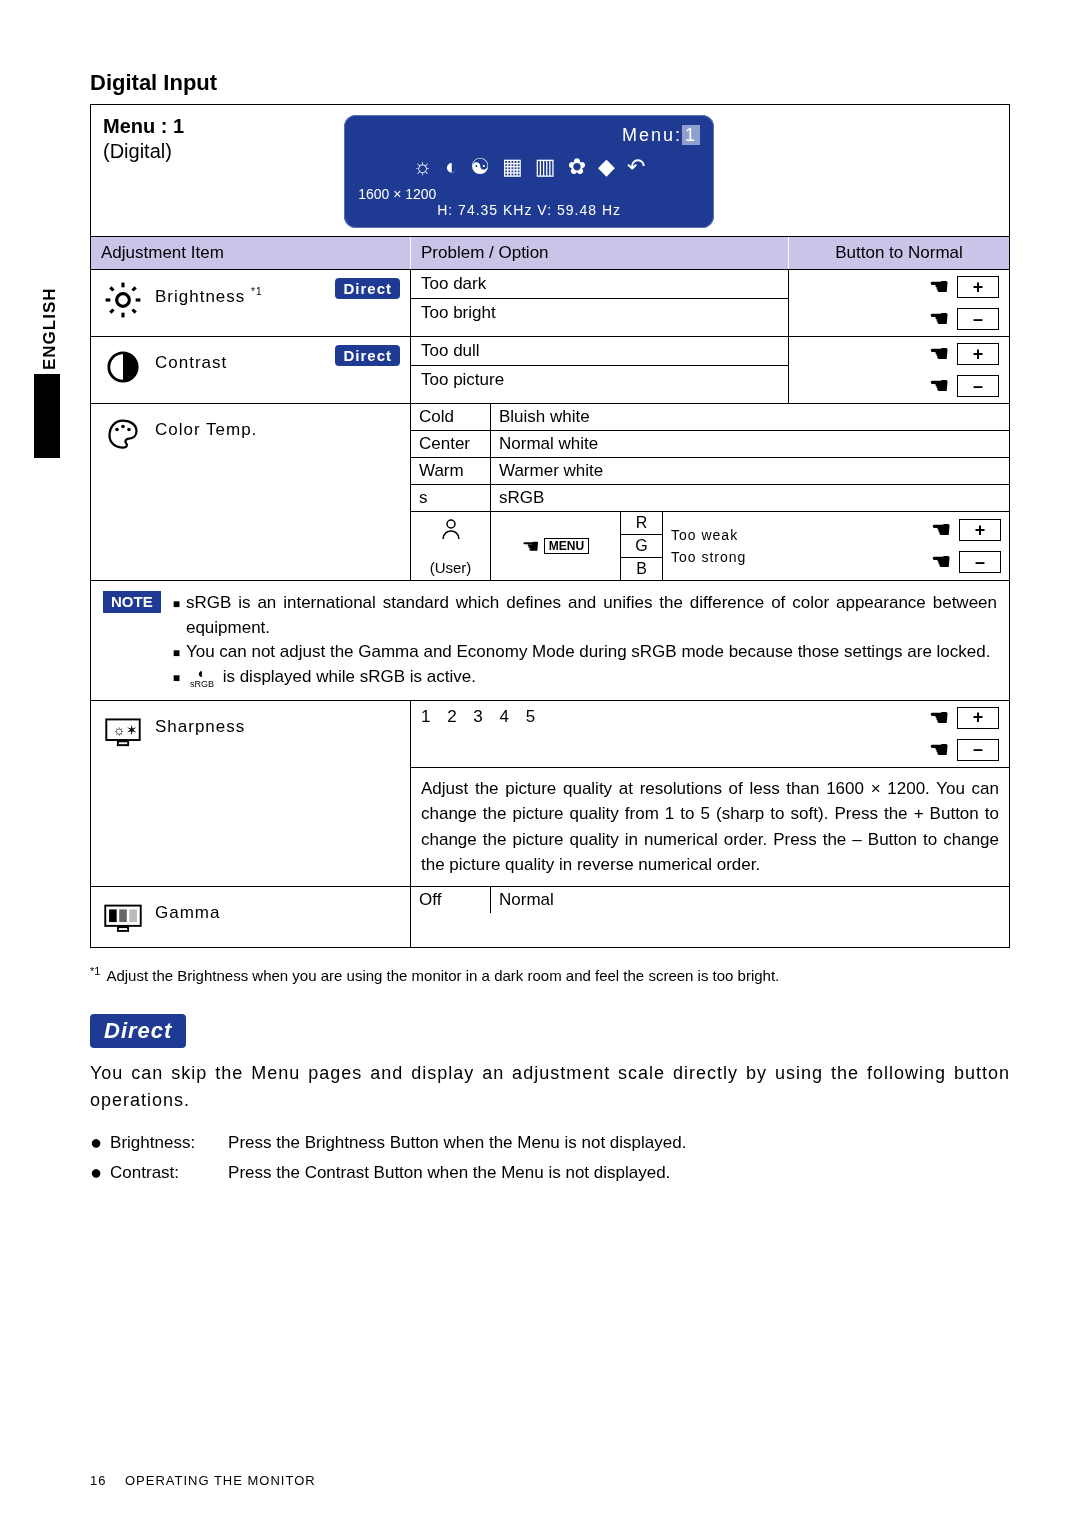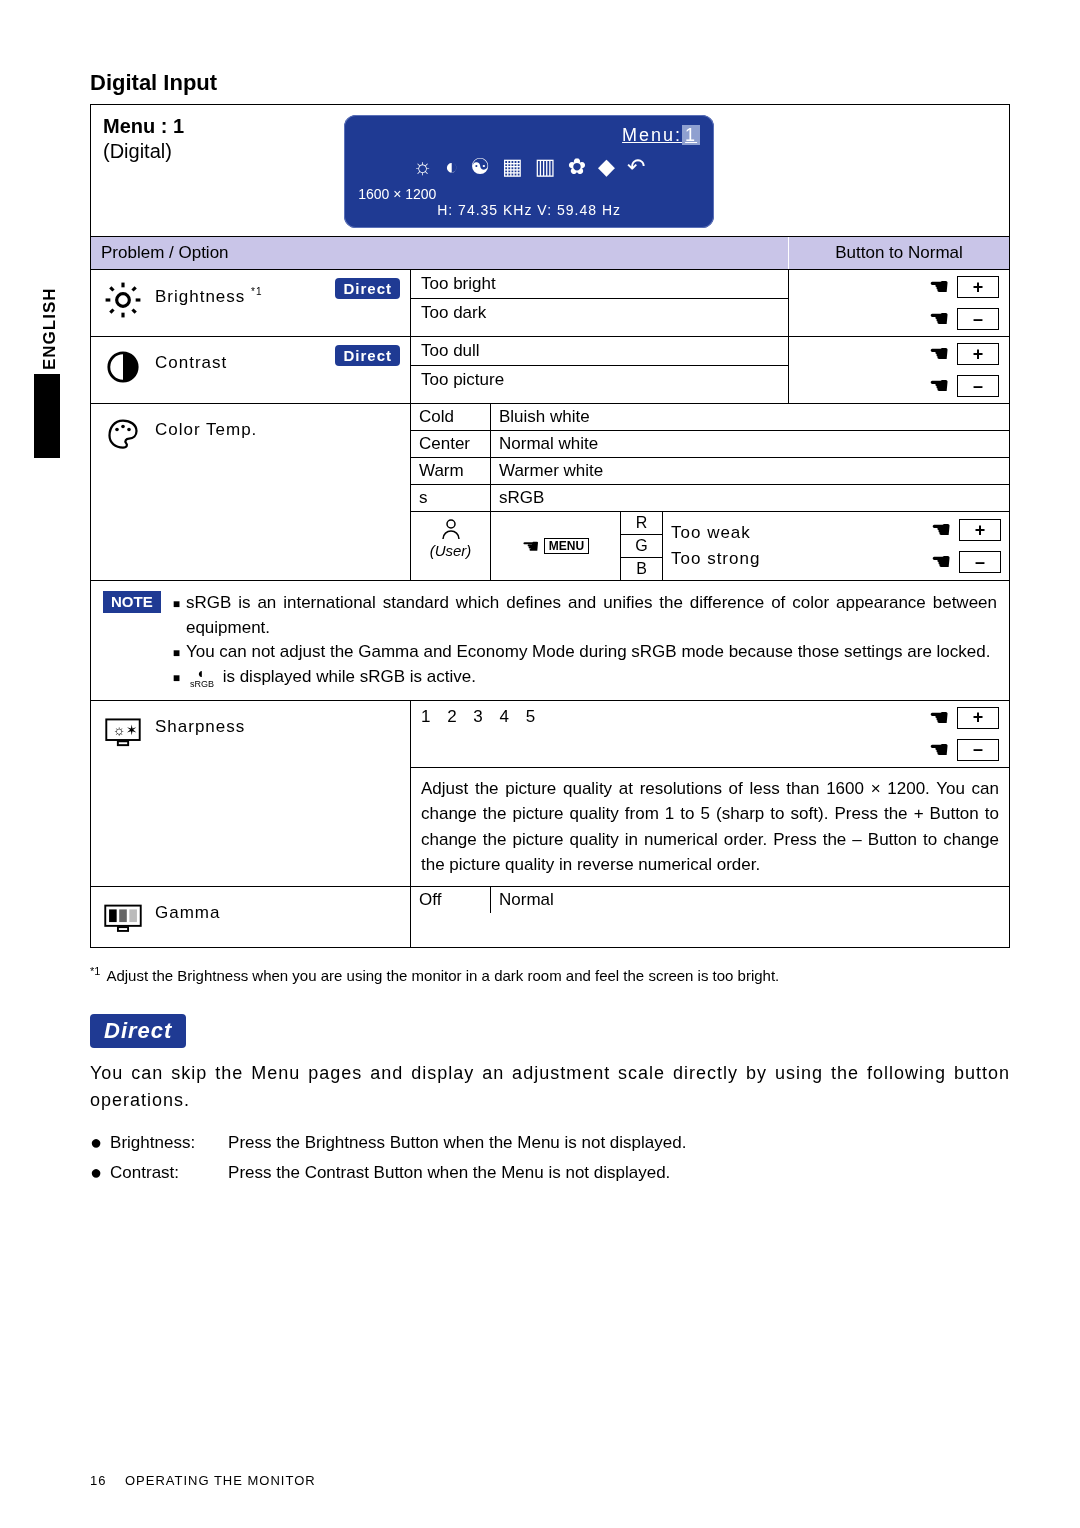--- a/index.html
+++ b/index.html
@@ -44,21 +44,21 @@
   .menu-sub { font-size: 20px; margin-top: 2px; }
   .osd {
     background: #1f3a93;
     border-radius: 12px;
     color: #fff;
     width: 370px;
     padding: 10px 14px 10px 14px;
     margin-left: 120px;
     box-shadow: inset 0 0 0 1px #5a70b8;
   }
-  .osd-title { text-align: right; font-size: 18px; letter-spacing: 2px; margin-bottom:8px;text-decoration:underline;}
+  .osd-title { text-align: right; font-size: 18px; letter-spacing: 2px; margin-bottom:8px;}
   .osd-title .num { background: #8fa0d0; padding: 0 3px; color:#fff;}
   .osd-icons { display:flex; gap:12px; justify-content:center; font-size:22px; margin-bottom:6px;}
   .osd-icons span { display:inline-block; }
   .osd-res { font-size:14px; }
   .osd-freq { text-align:center; font-size:14px; letter-spacing:1px;}
   .header-row {
     display:flex;
     background:#c9c5e8;
     border-top:1.5px solid #000;
     border-bottom:1.5px solid #000;
@@ -138,39 +138,38 @@
   }
   .ct-grid { display:flex; flex-direction:column; flex:1;}
   .ct-row { display:flex; border-bottom:1px solid #000; }
   .ct-row:last-child { border-bottom:none; }
   .ct-left { width:80px; border-right:1px solid #000; padding:3px 8px;}
   .ct-right { flex:1; padding:3px 8px; }
   .user-row { display:flex; }
   .user-left {
     width:80px; border-right:1px solid #000;
     padding:4px 6px;
-    display:flex; flex-direction:column; align-items:center; justify-content:flex-start;
+    display:flex; flex-direction:column; align-items:center; justify-content:space-between;
     font-size:15px;
-    font-style:italic;
   }
   .user-mid {
     width:130px; border-right:1px solid #000;
     display:flex; align-items:center; justify-content:center; gap:4px;
     padding:4px;
   }
   .user-rgb {
     width:42px; border-right:1px solid #000;
     display:flex; flex-direction:column;
   }
   .user-rgb > div { border-bottom:1px solid #000; text-align:center; padding:2px 0; font-size:16px;}
   .user-rgb > div:last-child{border-bottom:none;}
   .user-adjust {
     flex:1; display:flex; align-items:center; padding:4px 8px;
   }
-  .user-adjust-labels { flex:1; display:flex; flex-direction:column; gap:6px; font-size:17px; letter-spacing:1px;}
+  .user-adjust-labels { flex:1; display:flex; flex-direction:column; gap:6px; font-size:14px; letter-spacing:1px;}
   .user-adjust-btns { display:flex; flex-direction:column; gap:6px; align-items:flex-end;}
   .note-row {
     display:flex;
     border-bottom:1.5px solid #000;
     font-size:17px;
     padding:10px 12px;
     gap:12px;
   }
   .note-badge {
     background:#1f3a93; color:#fff; font-weight:bold;
@@ -270,20 +269,21 @@
         <span>✿</span>
         <span>◆</span>
         <span>↶</span>
       </div>
       <div class="osd-res">1600 × 1200</div>
       <div class="osd-freq">H: 74.35 KHz  V: 59.48 Hz</div>
     </div>
   </div>
 
   <div class="header-row">
+    <div class="col-adj">Adjustment Item</div>
     <div class="col-prob">Problem / Option</div>
     <div class="col-btn">Button to Normal</div>
   </div>
 
   <div class="row">
     <div class="cell-adj">
       <div class="icon-box">
         <svg width="38" height="38" viewBox="0 0 24 24">
             <circle cx="12" cy="12" r="4" fill="none" stroke="#000" stroke-width="2"></circle>
             <g stroke="#000" stroke-width="2">
@@ -297,22 +297,22 @@
               <line x1="18" y1="6" x2="20" y2="4"></line>
             </g>
           </svg>
       </div>
       <div class="adj-label">
         <span>Brightness</span> <span class="sup">*1</span>
       </div>
       <span class="direct-badge">Direct</span>
     </div>
     <div class="cell-prob">
+      <div class="sub">Too dark</div>
       <div class="sub">Too bright</div>
-      <div class="sub">Too dark</div>
     </div>
     <div class="cell-btn">
       <div class="press">
           <span class="arrow">☚</span>
           <span class="btn-box">+</span>
         </div>
       <div class="press">
           <span class="arrow">☚</span>
           <span class="btn-box">–</span>
         </div>

